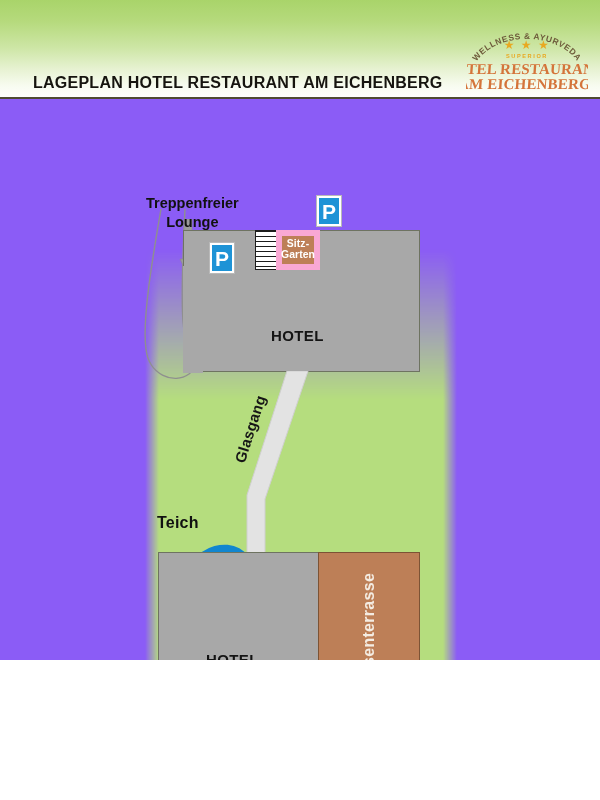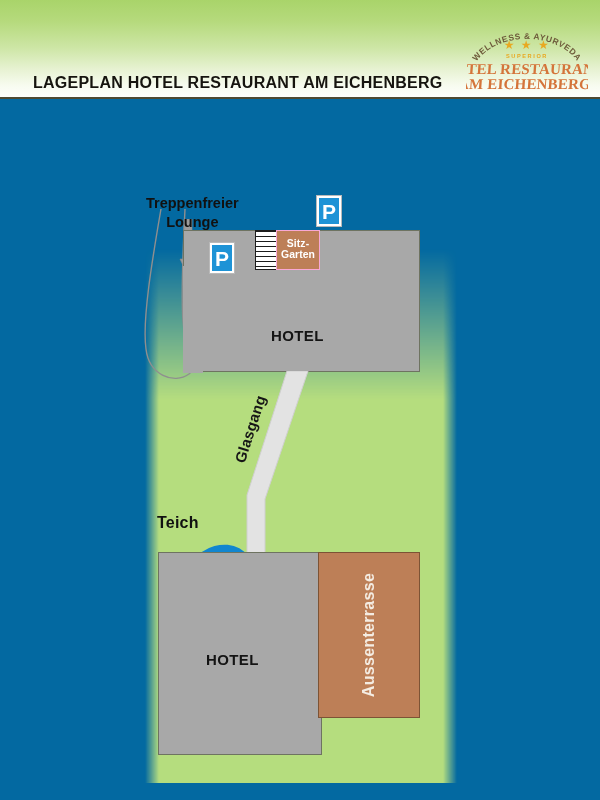--- a/index.html
+++ b/index.html
@@ -50,22 +50,22 @@
     position: absolute;
     left: 466px; top: 20px;
     width: 122px; height: 72px;
   }
   .logo svg { display: block; }
 
   
   .map {
     position: absolute;
     left: 0; top: 99px;
-    width: 600px; height: 701px;
-    background: #0369a1;
+    width: 600px; height: 561px;
+    background: #8b5cf6;
     overflow: hidden;
   }
 
   
   .lawn {
     position: absolute;
     left: 145px; top: 0px;
     width: 312px; height: 684px;
     background: #b5dd7e;
     -webkit-mask-image:
@@ -124,21 +124,21 @@
     font-weight: bold;
     color: #f4ece2;
     letter-spacing: 0.3px;
   }
 
   
   .sitz {
     position: absolute;
     left: 276px; top: 131px; width: 44px; height: 40px;
     background: #bd7f57;
-    border: 1px solid #f9a8d4;
+    border: 6px solid #f9a8d4;
     box-sizing: border-box;
     display: flex;
     flex-direction: column;
     align-items: center;
     justify-content: center;
     line-height: 1.02;
   }
   .sitz span {
     font-size: 10.4px;
     font-weight: bold;

